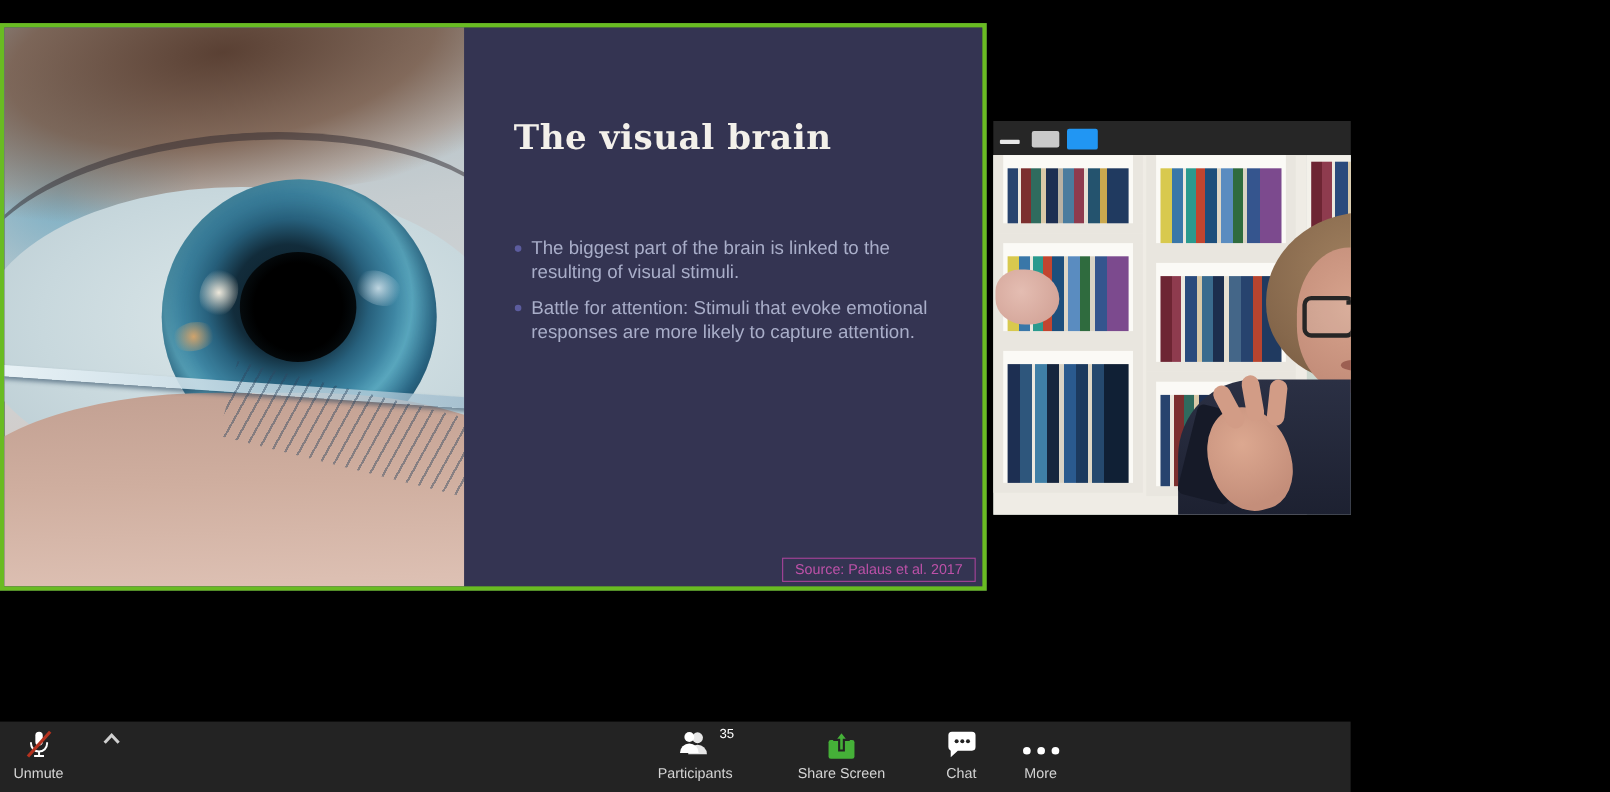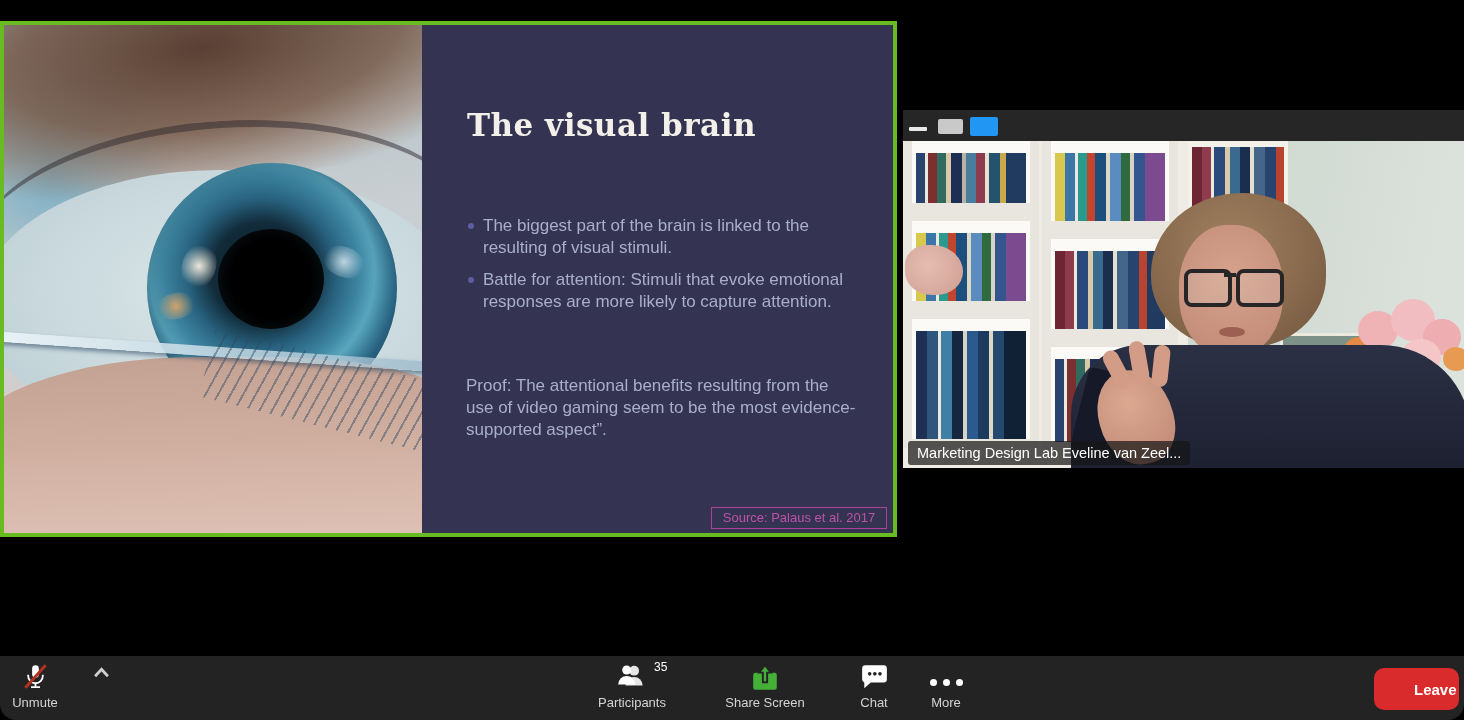--- a/index.html
+++ b/index.html
@@ -1,17 +1,17 @@
 <!DOCTYPE html>
 <html><head>
 <meta charset="utf-8">
 <style>
   html,body{margin:0;padding:0;background:#000;}
-  #screen{position:relative;width:1464px;height:720px;background:#000;overflow:hidden;
-          font-family:"Liberation Sans", sans-serif;border-radius:16px;}
+  #screen{position:relative;width:1228px;height:720px;background:#000;overflow:hidden;
+          font-family:"Liberation Sans", sans-serif;}
 
   
   .share-area{position:absolute;left:0;top:21px;width:897px;height:516px;box-sizing:border-box;
               border:4px solid #69bb22;display:flex;overflow:hidden;background:#343452;}
   .slide-photo{position:relative;width:418px;height:100%;overflow:hidden;flex:none;
                background:linear-gradient(170deg,#8fa9b8 0%,#b3c1c7 20%,#c6cdd0 38%,#ced2d4 55%,#d5c8c1 75%,#dccdc5 100%);}
   .eye-brow{position:absolute;left:-70px;top:-95px;width:600px;height:250px;transform:rotate(-9deg);
             background:radial-gradient(ellipse at 45% 45%,rgba(86,58,44,.95) 0%,rgba(118,84,64,.8) 42%,rgba(152,112,89,.4) 64%,rgba(152,112,89,0) 76%);}
   .eye-corner-blue{position:absolute;left:-80px;top:20px;width:260px;height:260px;border-radius:50%;
             background:radial-gradient(circle,rgba(110,170,195,.85) 0%,rgba(110,170,195,0) 70%);}
@@ -133,21 +133,20 @@
       <div class="slide-bullets">
         <div class="slide-bullet">
           <span class="bullet-dot"></span>
           <span>The biggest part of the brain is linked to the resulting of visual stimuli.</span>
         </div>
         <div class="slide-bullet">
           <span class="bullet-dot"></span>
           <span>Battle for attention: Stimuli that evoke emotional responses are more likely to capture attention.</span>
         </div>
       </div>
-      <div class="slide-proof">Proof: The attentional benefits resulting from the use of video gaming seem to be the most evidence-supported aspect”.</div>
       <div class="source-box">Source: Palaus et al. 2017</div>
     </div>
   </div>
 
   <div class="video-strip">
     <div class="strip-dash"></div>
     <div class="strip-gray"></div>
     <div class="strip-blue"></div>
   </div>
 
@@ -197,21 +196,20 @@
       <div class="lens right"></div>
       <div class="bridge"></div>
     </div>
     <div class="mouth"></div>
     <div class="body-torso"></div>
     <div class="dark-object"></div>
     <div class="hand"></div>
     <div class="finger" style="left:206px;top:208px;transform:rotate(-28deg);"></div>
     <div class="finger" style="left:228px;top:200px;transform:rotate(-10deg);"></div>
     <div class="finger" style="left:250px;top:204px;transform:rotate(6deg);"></div>
-    <div class="name-label">Marketing Design Lab Eveline van Zeel...</div>
   </div>
 
   <div class="toolbar">
 
     <div class="tool-btn" style="left:0;width:70px;">
       <span class="tool-icon">
         <svg viewBox="0 0 24 24" width="27" height="27">
           <rect x="9" y="2" width="6" height="11" rx="3" fill="#fff"></rect>
           <path d="M5.5 10.5v1a6.5 6.5 0 0 0 13 0v-1" stroke="#fff" fill="none" stroke-width="1.6"></path>
           <line x1="12" y1="18" x2="12" y2="21" stroke="#fff" stroke-width="1.6"></line>

